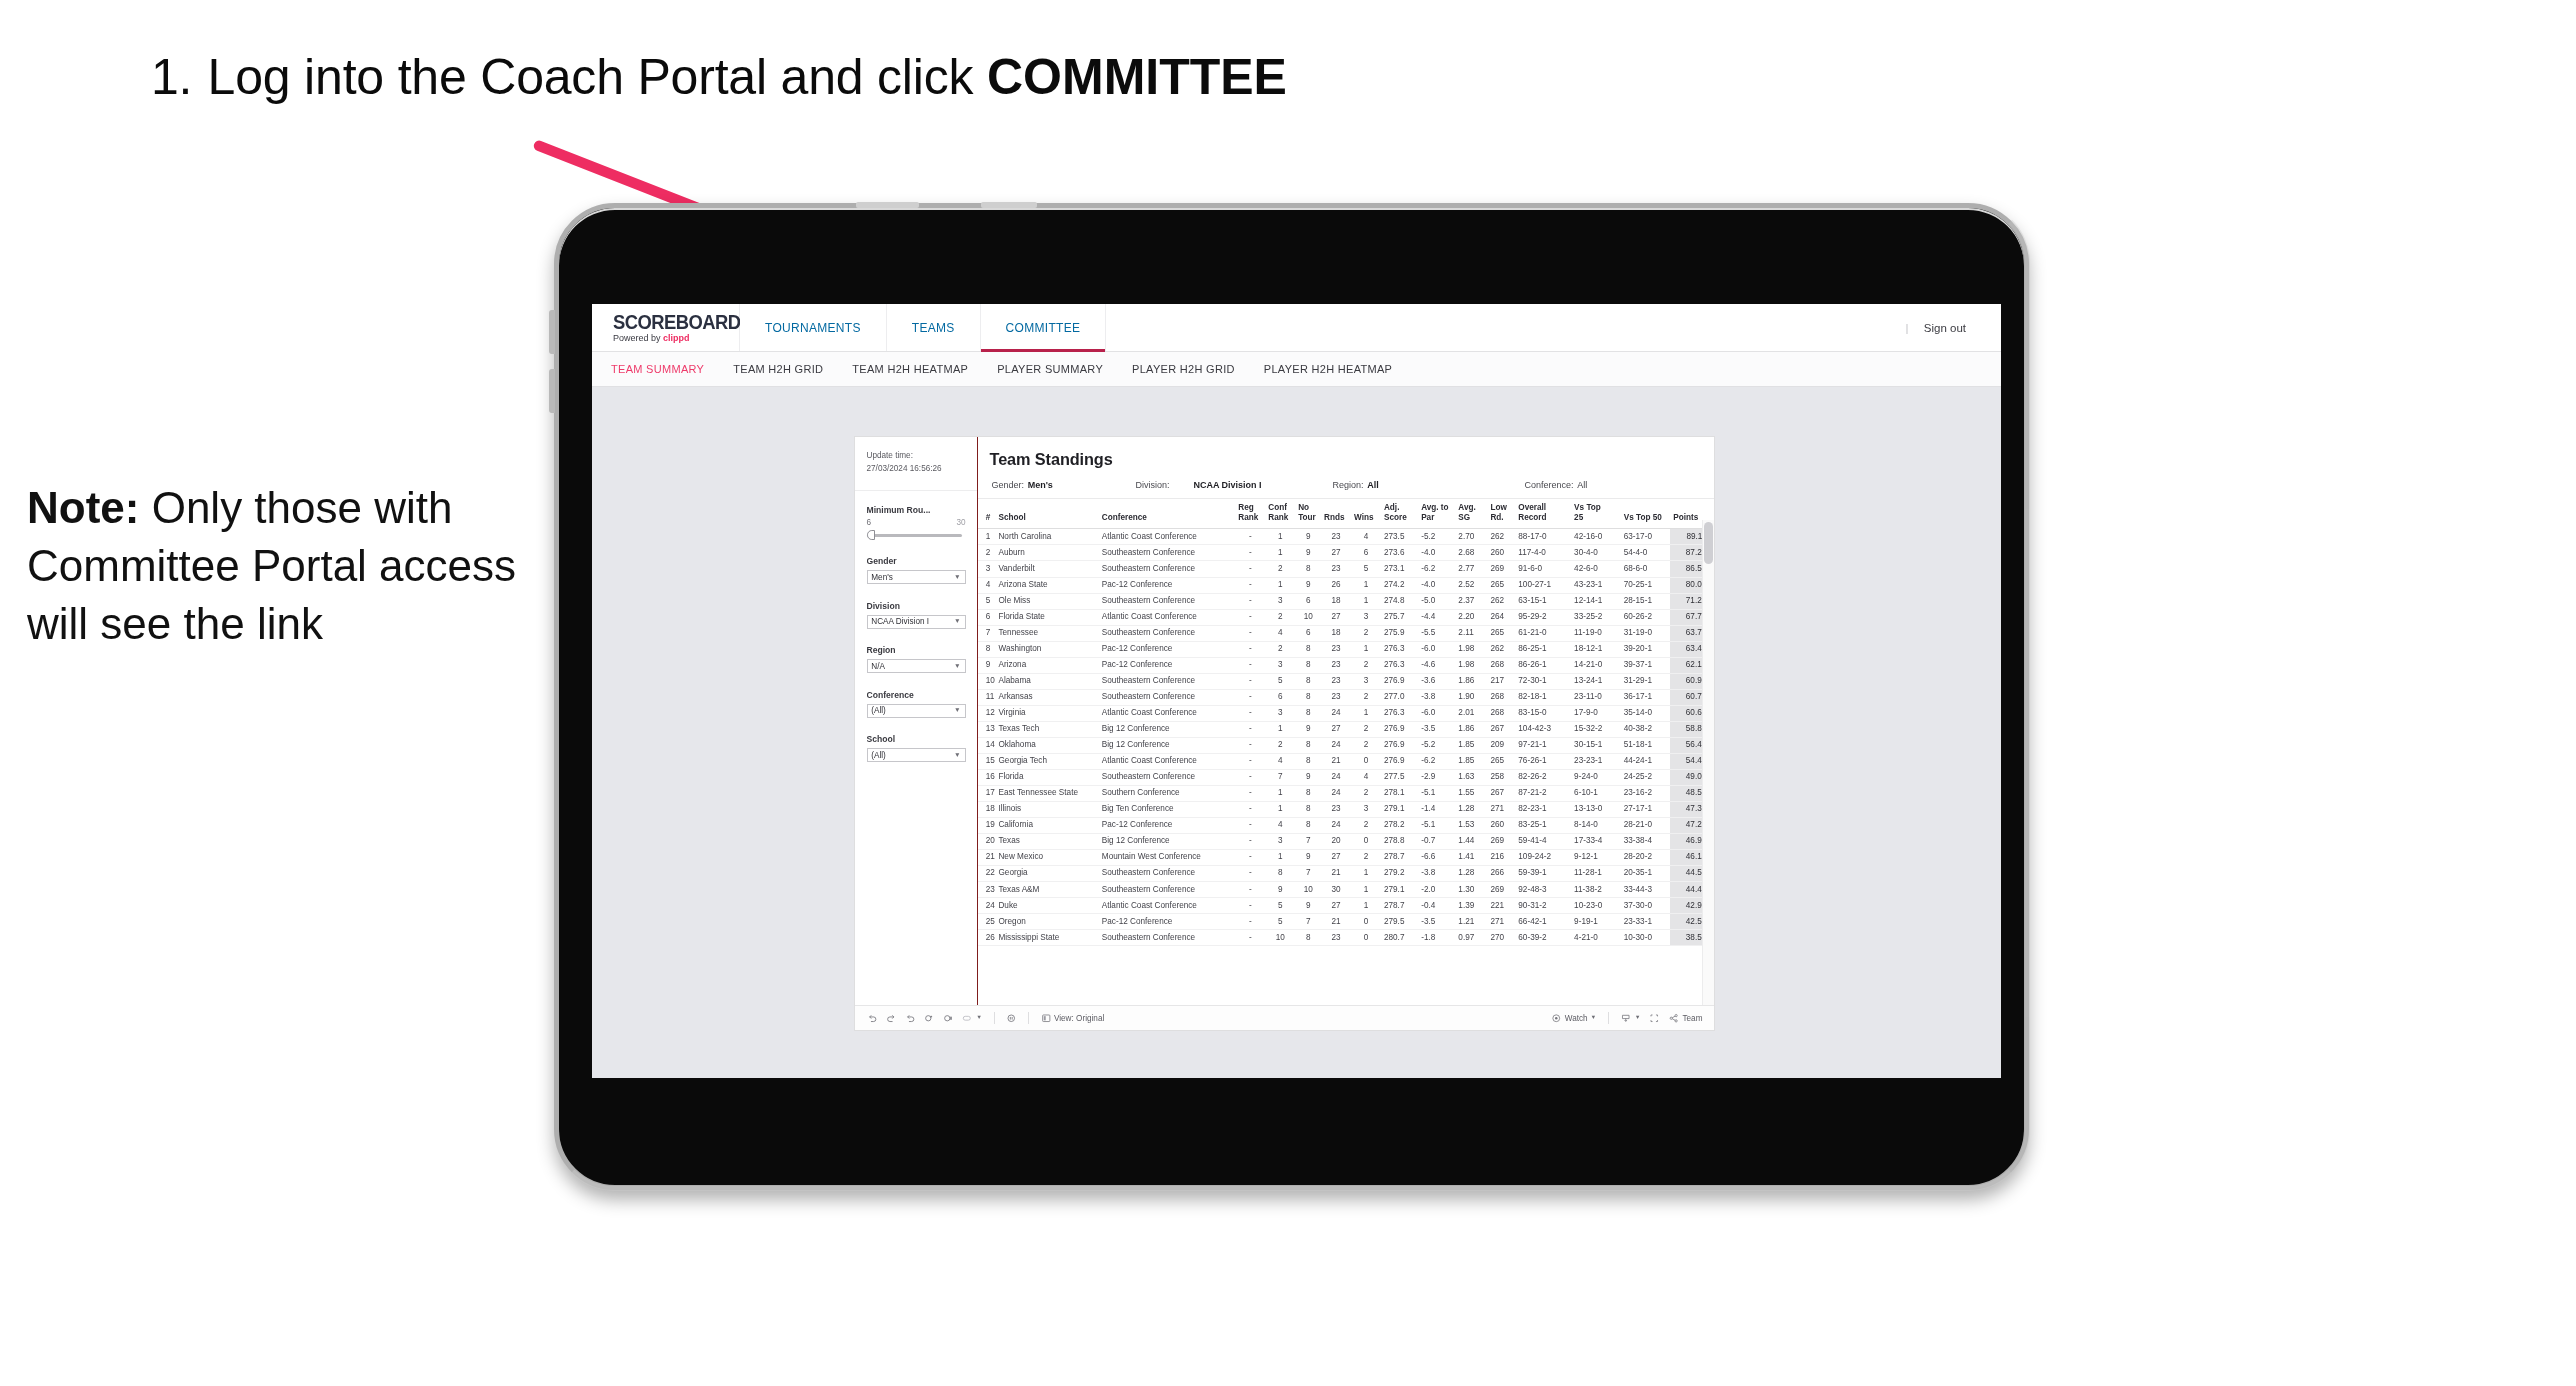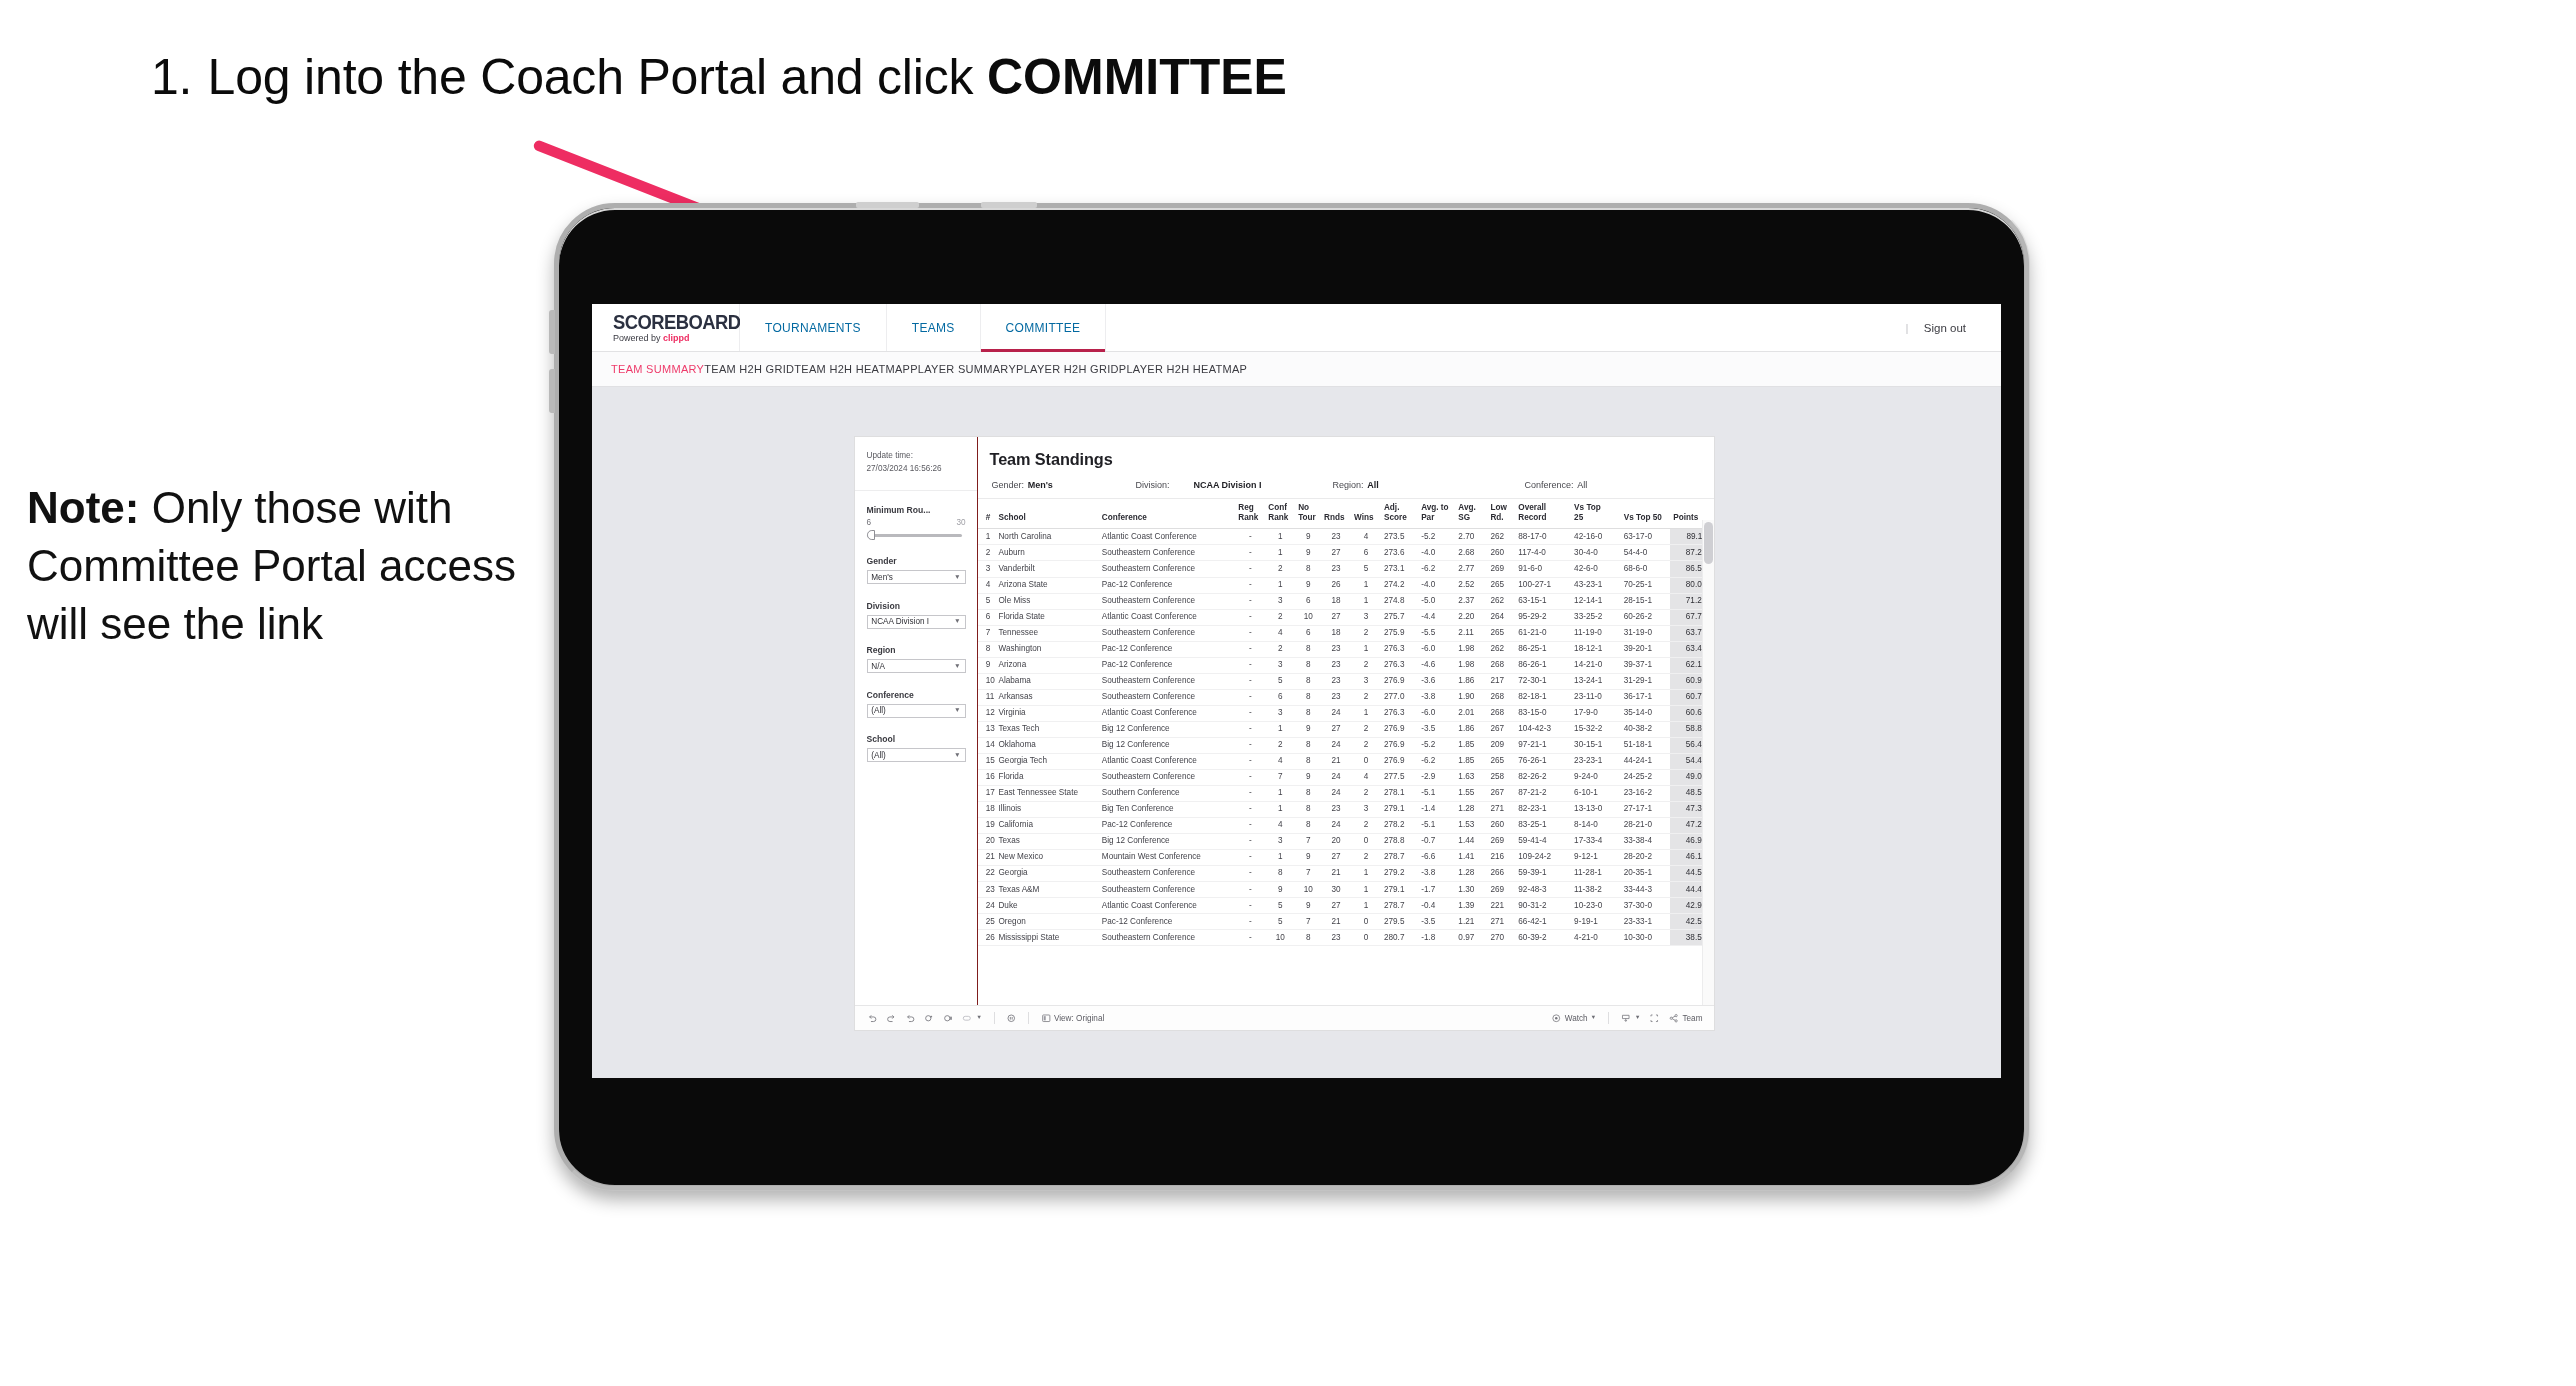--- a/index.html
+++ b/index.html
@@ -163,20 +163,21 @@
     color: #3c3c42;
   }
   #signout-wrap .divider { color: #c5c5c9; }
   #signout-wrap .signout { cursor: pointer; }
 
   
   #sub-nav {
     height: 35px;
     background: #fbfbfc;
     display: flex; align-items: center;
+    gap: 29px;
     padding-left: 19px;
     border-bottom: 1px solid #e0e0e3;
   }
   .sub-tab {
     font-size: 11px;
     letter-spacing: 0.3px;
     color: #3a3a40;
     cursor: pointer;
     white-space: nowrap;
   }
@@ -902,21 +903,21 @@
                     <tr>
                       <td class="c-rank">23</td>
                       <td class="c-school">Texas A&amp;M</td>
                       <td class="c-conf">Southeastern Conference</td>
                       <td class="c-reg">-</td>
                       <td class="c-cr">9</td>
                       <td class="c-nt">10</td>
                       <td class="c-rnds">30</td>
                       <td class="c-wins">1</td>
                       <td class="c-adj">279.1</td>
-                      <td class="c-par">-1.7</td>
+                      <td class="c-par">-2.0</td>
                       <td class="c-sg">1.30</td>
                       <td class="c-low">269</td>
                       <td class="c-ovr">92-48-3</td>
                       <td class="c-t25">11-38-2</td>
                       <td class="c-t50">33-44-3</td>
                       <td class="c-pts">44.42</td>
                     </tr>
                     <tr>
                       <td class="c-rank">24</td>
                       <td class="c-school">Duke</td>

